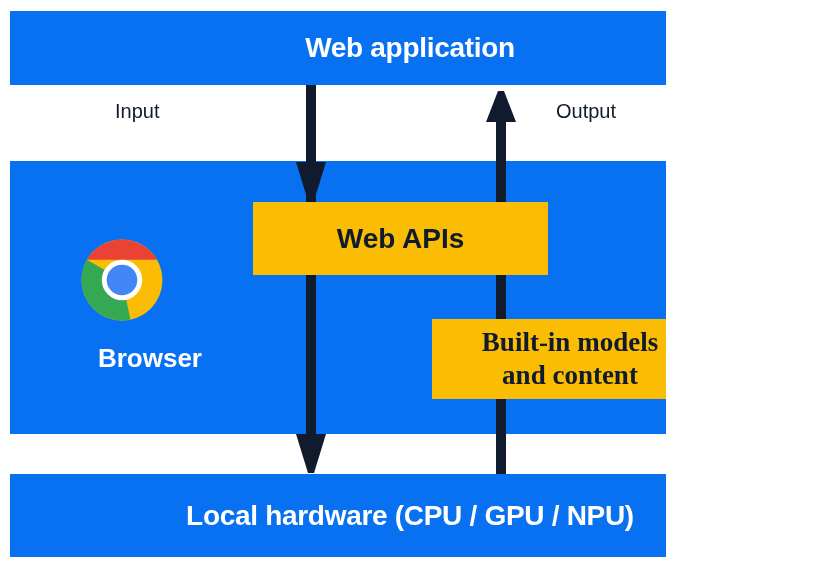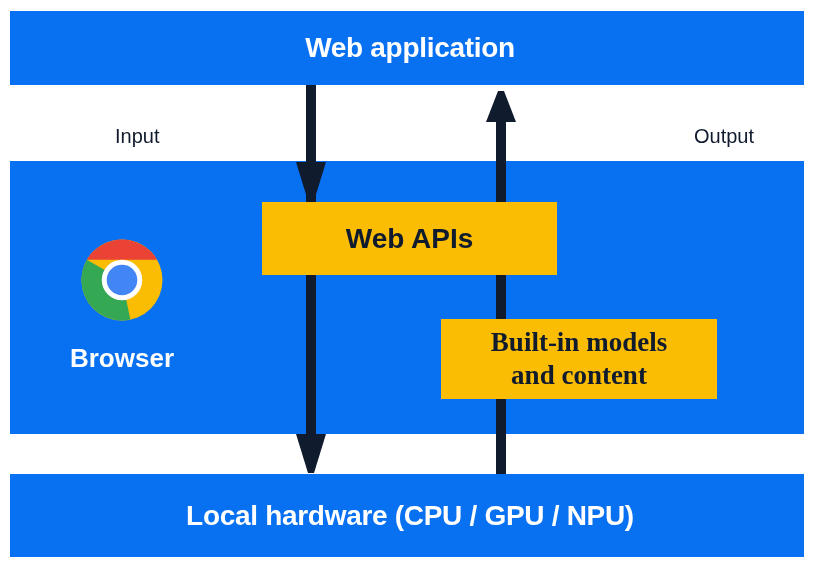--- a/index.html
+++ b/index.html
@@ -1,18 +1,18 @@
 <!DOCTYPE html>
 <html style="--blue: #0871F2; --yellow: #FBBC04; --ink: #101B2E; --white: #FFFFFF; --chrome-red: #EA4335; --chrome-yellow: #FBBC04; --chrome-green: #34A853; --chrome-blue: #4285F4;"><head>
 <meta charset="utf-8">
 <style>
   html, body { margin: 0; padding: 0; background: #ffffff; }
   .canvas {
     position: relative;
-    width: 804px;
+    width: 666px;
     height: 566px;
     background: #ffffff;
     overflow: hidden;
     font-family: "Liberation Sans", sans-serif;
   }
   .layer-bar {
     position: absolute;
     left: 10px;
     width: 800px;
     background: var(--blue);
@@ -36,21 +36,20 @@
     width: 800px;
     height: 273px;
     background: var(--blue);
     z-index: 1;
   }
   .io-block {
     position: absolute;
     top: 99px;
     z-index: 1;
     color: var(--ink);
-    margin-top: 25px;
   }
   .io-left { left: 115px; text-align: left; }
   .io-right { right: 50px; text-align: center; }
   .io-type { font-size: 20px; line-height: 24px; }
   .io-value { font-size: 25px; font-weight: bold; line-height: 29px; }
   .arrow-overlay {
     position: absolute;
     left: 0; top: 0;
     width: 820px; height: 566px;
     z-index: 2;
@@ -60,36 +59,35 @@
     position: absolute;
     background: var(--yellow);
     color: var(--ink);
     display: flex;
     flex-direction: column;
     align-items: center;
     justify-content: center;
     text-align: center;
     font-weight: bold;
     z-index: 3;
-    margin-left: 9px;
   }
   .web-apis-box { left: 253px; top: 202px; width: 295px; height: 73px; font-size: 28px; }
   .builtin-box  { left: 432px; top: 319px; width: 276px; height: 80px; font-size: 27px; line-height: 33px; }
   .builtin-box span { display: block; font-family: Liberation Serif, serif; }
   .chrome-logo {
     position: absolute;
     left: 77px; top: 235px;
     width: 90px; height: 90px;
     z-index: 3;
   }
   .browser-label {
     position: absolute;
     left: 42px; top: 343px;
     width: 160px;
-    text-align: center;
+    text-align: right;
     color: var(--white);
     font-size: 26px;
     font-weight: bold;
     z-index: 3;
   }
 </style>
 </head>
 <body>
 
 <div class="canvas">

